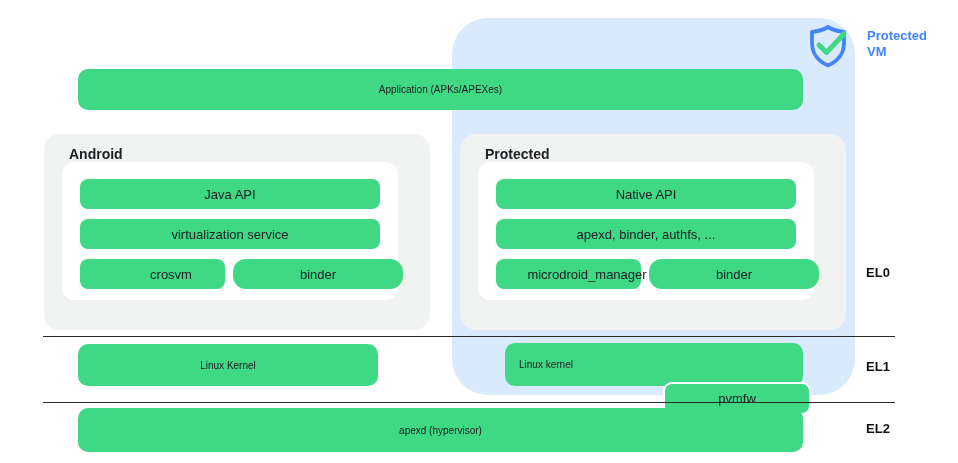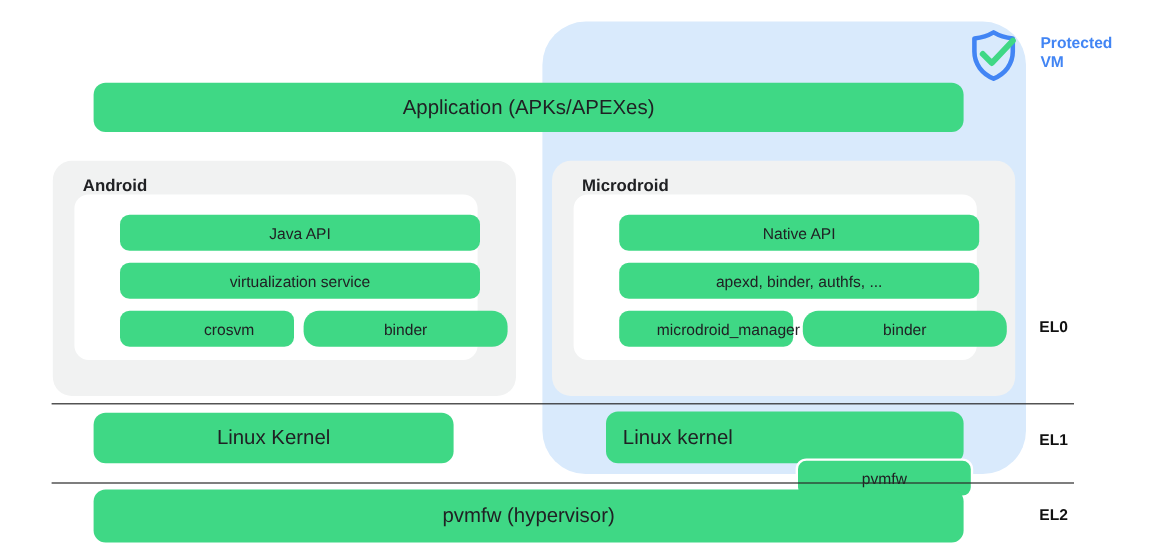--- a/index.html
+++ b/index.html
@@ -18,28 +18,28 @@
     background:var(--blue-bg);border-radius:36px;}
 
   .shield{position:absolute;left:804px;top:21px;width:48px;height:50px;}
 
   .pvm-label{position:absolute;left:867px;top:28px;width:72px;
     color:var(--blue);font-weight:bold;font-size:13px;line-height:1.25;}
 
   .gbar{position:absolute;background:var(--green);border-radius:8px;
     display:flex;align-items:center;justify-content:center;
     font-size:13px;color:var(--text);box-sizing:border-box;}
-  .gbar.big{border-radius:10px;font-size:17px;}
+  .gbar.big{border-radius:10px;font-size:10px;}
 
   .group-box{position:absolute;top:134px;width:386px;height:196px;
     background:var(--gray-box);border-radius:16px;}
   .group-title{position:absolute;left:25px;top:12px;font-size:14px;font-weight:bold;}
   .inner-box{position:absolute;left:18px;top:28px;width:336px;height:138px;
     background:#ffffff;border-radius:12px;}
-  .inner-box .gbar{left:18px;width:300px;height:30px;margin-left:20px;}
+  .inner-box .gbar{left:18px;width:300px;height:30px;}
   .inner-box .gbar.half-l{width:145px;padding-left:37px;}
   .inner-box .gbar.half-r{left:171px;width:170px;border-radius:13px;}
 
   .hline{position:absolute;left:43px;width:852px;height:0;
     border-top:1.5px solid var(--line);}
 
   .el-label{position:absolute;left:853px;width:50px;text-align:center;
     font-size:13px;font-weight:bold;color:#111;}
 
   .kernel-guest{justify-content:flex-start;padding-left:14px;}
@@ -64,36 +64,36 @@
     <div class="group-title">Android</div>
     <div class="inner-box">
       <div class="gbar" style="top:17px;">Java API</div>
       <div class="gbar" style="top:57px;text-align:center;">virtualization service</div>
       <div class="gbar half-l" style="top:97px;">crosvm</div>
       <div class="gbar half-r" style="top:97px;">binder</div>
     </div>
   </div>
 
   <div class="group-box" style="left:460px;">
-    <div class="group-title">Microdroid</div>
+    <div class="group-title">Protected</div>
     <div class="inner-box">
       <div class="gbar" style="top:17px;">Native API</div>
       <div class="gbar" style="top:57px;">apexd, binder, authfs, ...</div>
       <div class="gbar half-l" style="top:97px;">microdroid_manager</div>
       <div class="gbar half-r" style="top:97px;">binder</div>
     </div>
   </div>
 
   <div class="hline" style="top:336px;"></div>
 
   <div class="gbar big" style="left:78px;top:344px;width:300px;height:42px;">Linux Kernel</div>
   <div class="gbar big kernel-guest" style="left:505px;top:343px;width:298px;height:43px;">Linux kernel</div>
   <div class="gbar pvmfw" style="left:663px;top:359px;width:148px;height:33px;">pvmfw</div>
 
   <div class="hline" style="top:402px;"></div>
 
-  <div class="gbar big" style="left:78px;top:408px;width:725px;height:44px;">pvmfw (hypervisor)</div>
+  <div class="gbar big" style="left:78px;top:408px;width:725px;height:44px;">apexd (hypervisor)</div>
 
   <div class="el-label" style="top:265px;">EL0</div>
   <div class="el-label" style="top:359px;">EL1</div>
   <div class="el-label" style="top:421px;">EL2</div>
 
 </div>
 
 </body></html>

